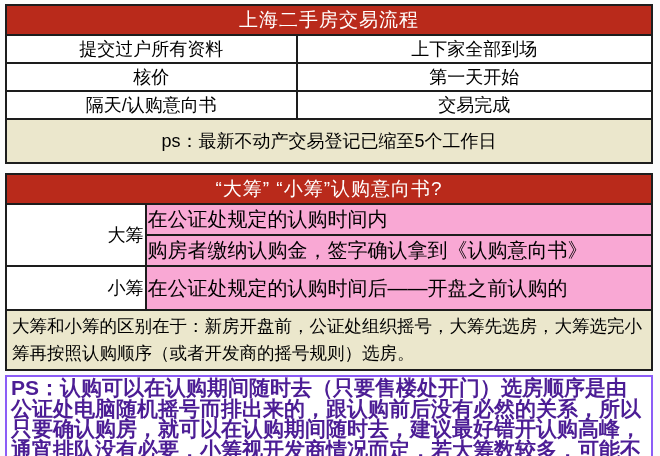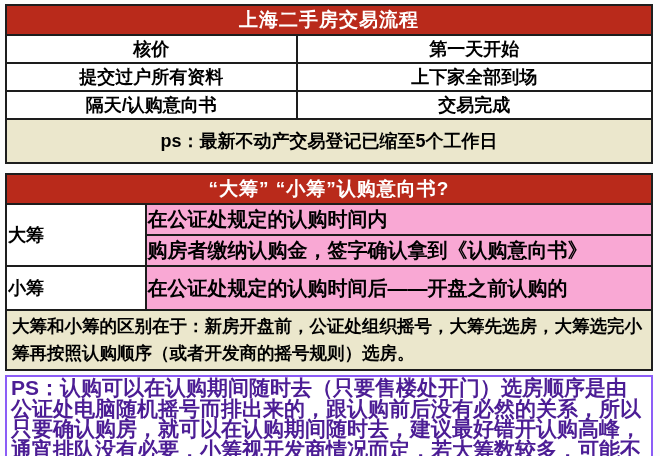--- a/index.html
+++ b/index.html
@@ -14,21 +14,21 @@
     padding: 4px 6px 0 5px;
   }
   table {
     border-collapse: collapse;
     width: 648px;
     table-layout: fixed;
   }
   td {
     border: 2px solid #1d1d1d;
     color: #000;
-    font-weight: bold;
+    font-weight: normal;
     overflow: hidden;
   }
   .hdr-cell {
     background: #b92a1b;
     color: #ffffff;
     text-align: center;
     font-size: 19px;
     height: 29px;
     letter-spacing: 1px;
   }
@@ -39,21 +39,21 @@
     background: #ffffff;
   }
   .note-cell {
     background: #ebe7cc;
     text-align: center;
     font-size: 18px;
     height: 44px;
   }
   .t2 { margin-top: 9px; }
   .t2 .label-cell {
-    text-align: left;
+    text-align: right;
     font-size: 18px;
     background: #ffffff;
     border-radius: 9px;
   }
   .t2 .desc-cell {
     text-align: left;
     font-size: 20px;
     background: #f9a8d4;
   }
   .t2 .r1 { height: 31px; }
@@ -86,26 +86,26 @@
   <table class="t1">
     <colgroup>
         <col style="width:45%">
         <col style="width:55%">
       </colgroup>
     <tbody>
       <tr>
         <td class="hdr-cell" colspan="2">上海二手房交易流程</td>
       </tr>
       <tr>
+        <td class="step-cell">提交过户所有资料</td>
+        <td class="step-cell">上下家全部到场</td>
+      </tr>
+      <tr>
         <td class="step-cell">核价</td>
         <td class="step-cell">第一天开始</td>
-      </tr>
-      <tr>
-        <td class="step-cell">提交过户所有资料</td>
-        <td class="step-cell">上下家全部到场</td>
       </tr>
       <tr>
         <td class="step-cell">隔天/认购意向书</td>
         <td class="step-cell">交易完成</td>
       </tr>
       <tr>
         <td class="note-cell" colspan="2">ps：最新不动产交易登记已缩至5个工作日</td>
       </tr>
     </tbody>
   </table>

